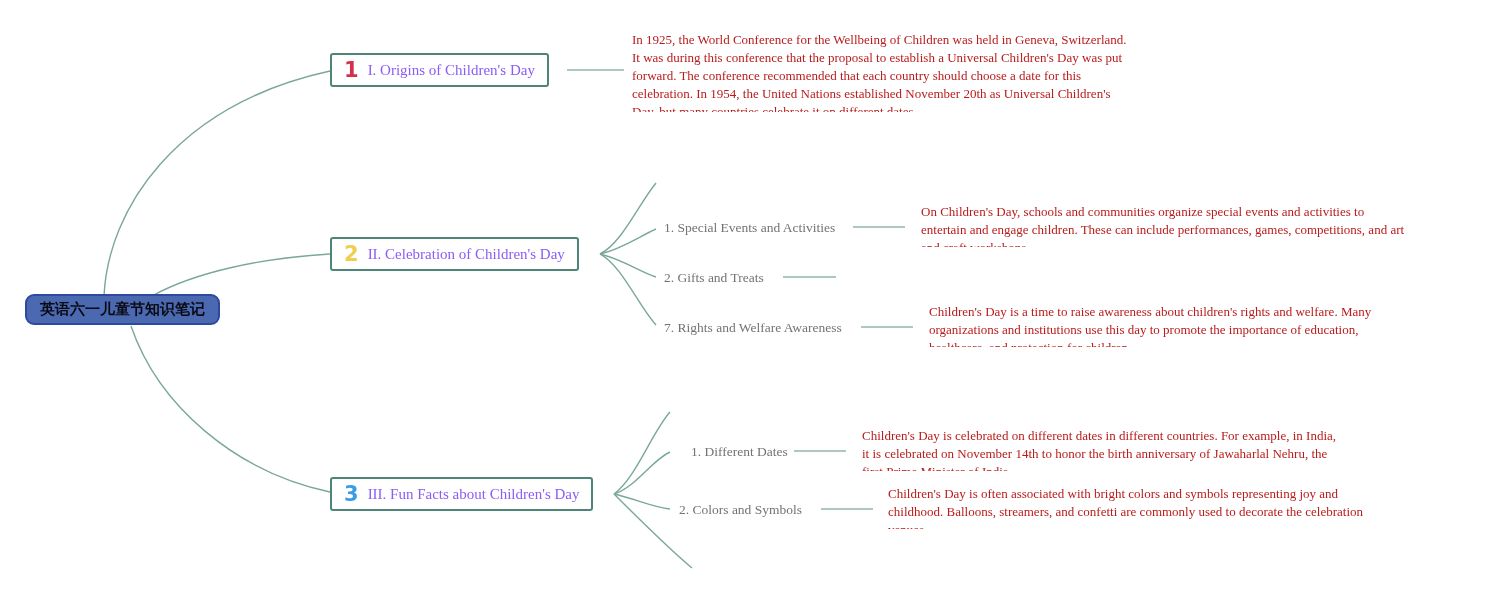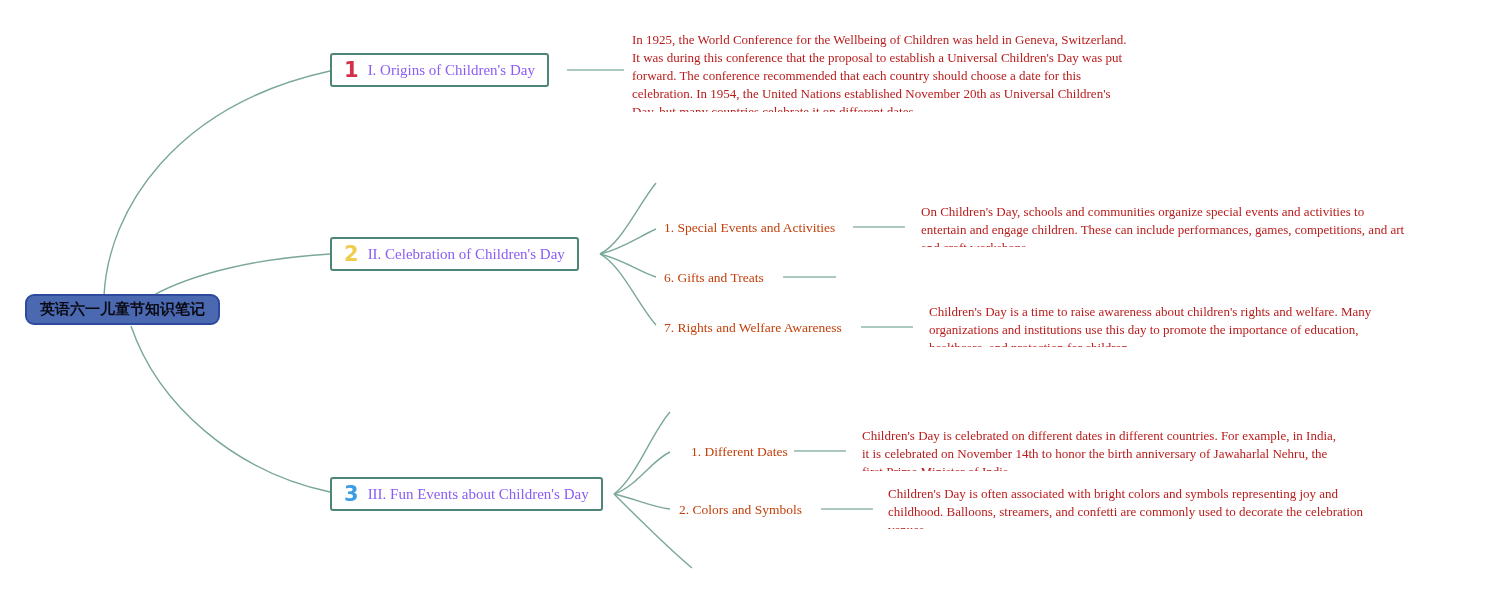--- a/index.html
+++ b/index.html
@@ -36,21 +36,21 @@
   .num.blue{color:#3a9de4;}
   .branch-node .lbl{font-size:15px;color:#8b5cf6;}
 
   .note{
     position:absolute;z-index:1;
     font-size:13px;line-height:18px;color:#b91c1c;
     overflow:hidden;
   }
   .item-label{
     position:absolute;z-index:1;
-    font-size:13.5px;color:#c2410c;white-space:nowrap;
+    font-size:13.5px;color:#737373;white-space:nowrap;
   }
 </style>
 </head>
 <body>
 
 <div class="canvas">
 
   <svg class="wires" width="1489" height="591" viewBox="0 0 1489 591">
 
     <path class="wire" d="M 104,296 C 108,210 175,105 330,71"></path>
@@ -85,28 +85,28 @@
   <div class="note" style="left:632px;top:31px;width:505px;height:81px;">In 1925, the World Conference for the Wellbeing of Children was held in Geneva, Switzerland. It was during this conference that the proposal to establish a Universal Children's Day was put forward. The conference recommended that each country should choose a date for this celebration. In 1954, the United Nations established November 20th as Universal Children's Day, but many countries celebrate it on different dates.</div>
 
   <div class="branch-node" style="left:330px;top:237px;">
     <span class="num yellow">2</span>
     <span class="lbl">II. Celebration of Children's Day</span>
   </div>
 
   <div class="item-label" style="left:664px;top:220px;">1. Special Events and Activities</div>
   <div class="note" style="left:921px;top:203px;width:485px;height:44px;">On Children's Day, schools and communities organize special events and activities to entertain and engage children. These can include performances, games, competitions, and art and craft workshops.</div>
 
-  <div class="item-label" style="left:664px;top:270px;">6. Gifts and Treats</div>
+  <div class="item-label" style="left:664px;top:270px;">2. Gifts and Treats</div>
 
   <div class="item-label" style="left:664px;top:320px;">7. Rights and Welfare Awareness</div>
   <div class="note" style="left:929px;top:303px;width:487px;height:44px;">Children's Day is a time to raise awareness about children's rights and welfare. Many organizations and institutions use this day to promote the importance of education, healthcare, and protection for children.</div>
 
   <div class="branch-node" style="left:330px;top:477px;">
     <span class="num blue">3</span>
-    <span class="lbl">III. Fun Events about Children's Day</span>
+    <span class="lbl">III. Fun Facts about Children's Day</span>
   </div>
 
   <div class="item-label" style="left:659px;top:444px;margin-left:32px;">1. Different Dates</div>
   <div class="note" style="left:862px;top:427px;width:480px;height:44px;">Children's Day is celebrated on different dates in different countries. For example, in India, it is celebrated on November 14th to honor the birth anniversary of Jawaharlal Nehru, the first Prime Minister of India.</div>
 
   <div class="item-label" style="left:679px;top:502px;">2. Colors and Symbols</div>
   <div class="note" style="left:888px;top:485px;width:487px;height:44px;">Children's Day is often associated with bright colors and symbols representing joy and childhood. Balloons, streamers, and confetti are commonly used to decorate the celebration venues.</div>
 
 </div>
 

